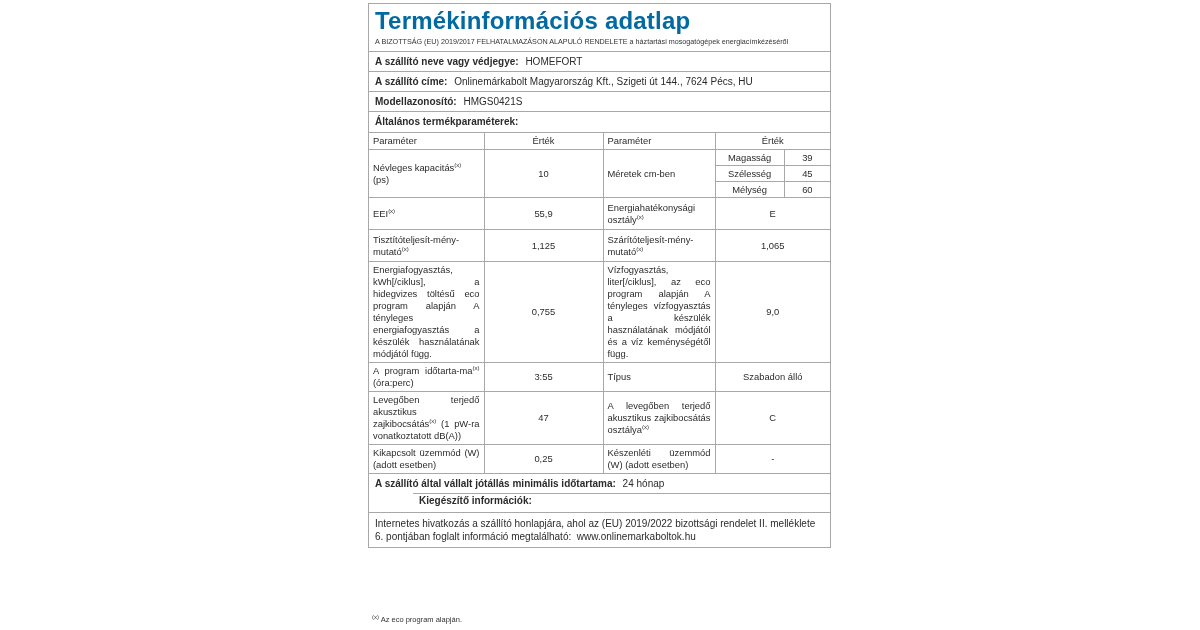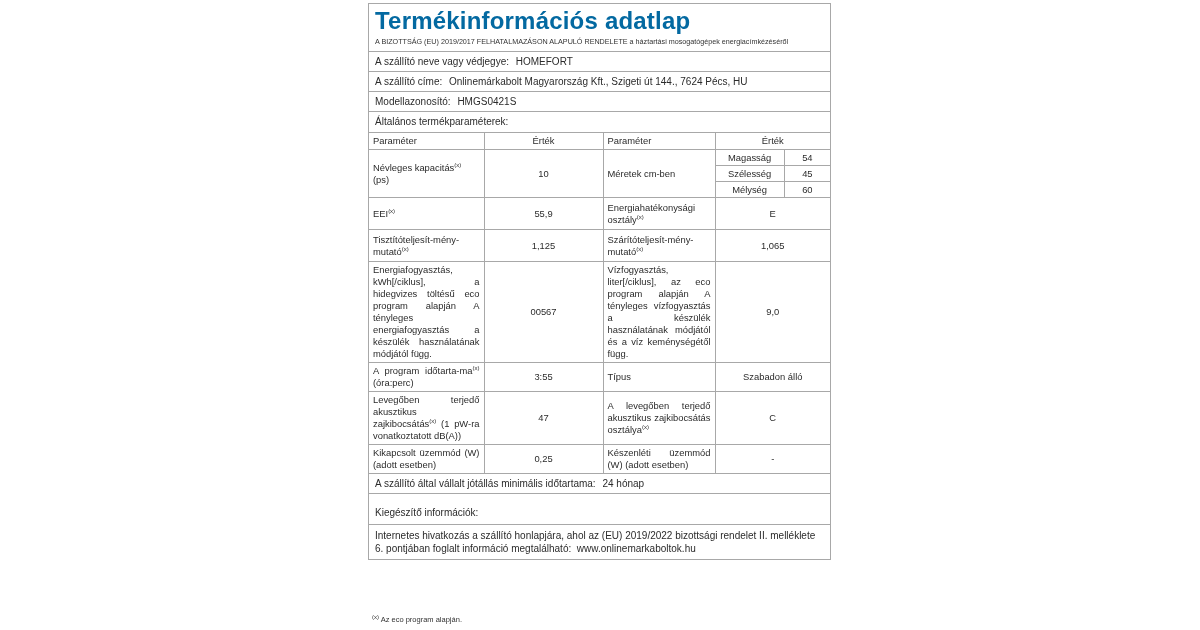--- a/index.html
+++ b/index.html
@@ -2,21 +2,21 @@
 <html><head>
 <meta charset="utf-8">
 <style>
   html, body { margin: 0; padding: 0; background: #ffffff; }
   body { width: 1200px; height: 630px; position: relative; overflow: hidden;
          font-family: "Liberation Sans", "DejaVu Sans", sans-serif; color: #2b2b2b; }
   .sheet { position: absolute; left: 368px; top: 3px; width: 461px; border: 1px solid #a8a8a8; }
   .title { font-size: 24px; font-weight: bold; color: #0369a1; padding: 3px 6px 0 6px; letter-spacing: 0.2px; }
   .subtitle { font-size: 7.2px; padding: 2px 6px 4px 6px; line-height: 10px; color: #333; }
   .row { border-top: 1px solid #a8a8a8; font-size: 10px; padding: 3px 6px; line-height: 13px; }
-  .row b { font-weight: normal; }
+  .row b { font-weight: bold; }
   .row .val { margin-left: 4px; }
   table.params { border-collapse: collapse; width: 100%; font-size: 9.4px; table-layout: fixed; }
   table.params td { border: 1px solid #a8a8a8; padding: 2px 4px; vertical-align: middle; line-height: 12px; }
   table.params tr td:first-child { border-left: none; }
   table.params tr td:last-child { border-right: none; }
   .c { text-align: center; margin-left: 32px; }
   .j { text-align: justify; }
   sup { font-size: 6px; line-height: 0; }
   table.dims { border-collapse: collapse; width: 100%; }
   table.dims td { border: 1px solid #a8a8a8; padding: 1px 3px; line-height: 13px; }
@@ -63,21 +63,21 @@
 
     <tr>
       <td><span>Névleges kapacitás</span><sup>(x)</sup><br><span> (ps)</span></td>
       <td class="c">10</td>
       <td>Méretek cm-ben</td>
       <td class="dimcell">
         <table class="dims">
           <tbody>
                 <tr>
             <td class="c" style="border-top:none;border-left:none;width:60%">Magasság</td>
-            <td class="c" style="border-top:none;border-right:none">54</td>
+            <td class="c" style="border-top:none;border-right:none">39</td>
           </tr>
           <tr>
             <td class="c" style="border-left:none">Szélesség</td>
             <td class="c" style="border-right:none">45</td>
           </tr>
           <tr>
             <td class="c" style="border-bottom:none;border-left:none">Mélység</td>
             <td class="c" style="border-bottom:none;border-right:none">60</td>
           </tr>
         </tbody>
@@ -94,21 +94,21 @@
 
     <tr style="height:32px">
       <td><span>Tisztítóteljesít-mény-mutató</span><sup>(x)</sup></td>
       <td class="c">1,125</td>
       <td><span>Szárítóteljesít-mény-mutató</span><sup>(x)</sup></td>
       <td class="c">1,065</td>
     </tr>
 
     <tr>
       <td class="j">Energiafogyasztás, kWh[/ciklus], a hidegvizes töltésű eco program alapján A tényleges energiafogyasztás a készülék használatának módjától függ.</td>
-      <td class="c">00567</td>
+      <td class="c">0,755</td>
       <td class="j">Vízfogyasztás, liter[/ciklus], az eco program alapján A tényleges vízfogyasztás a készülék használatának módjától és a víz keménységétől függ.</td>
       <td class="c">9,0</td>
     </tr>
 
     <tr>
       <td class="j"><span>A program időtarta-ma</span><sup>(x)</sup><span> (óra:perc)</span></td>
       <td class="c">3:55</td>
       <td>Típus</td>
       <td class="c">Szabadon álló</td>
     </tr>
@@ -127,21 +127,21 @@
       <td class="c">-</td>
     </tr>
 
   </tbody>
     </table>
 
   <div class="row" style="border-top:none">
     <b>A szállító által vállalt jótállás minimális időtartama:</b>
     <span class="val">24 hónap</span>
   </div>
-  <div class="row" style="padding-top:12px;padding-bottom:5px;">
+  <div class="row" style="padding-top:0;padding-bottom:5px;margin-left:44px;">
     <b>Kiegészítő információk:</b>
   </div>
   <div class="row" style="padding-top:4px;padding-bottom:4px;">
     <span>Internetes hivatkozás a szállító honlapjára, ahol az (EU) 2019/2022 bizottsági rendelet II. melléklete 6. pontjában foglalt információ megtalálható:</span>&nbsp;
     <span>www.onlinemarkaboltok.hu</span>
   </div>
 </div>
 
 <div class="footnote">
   <sup>(x)</sup>

